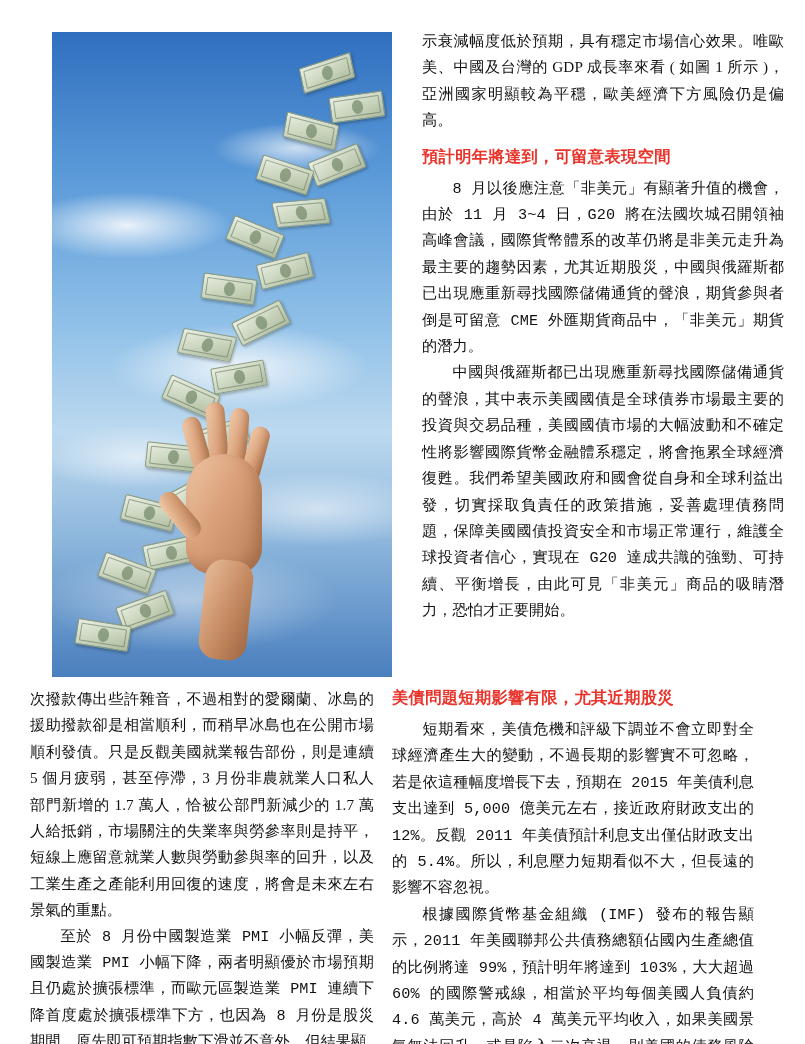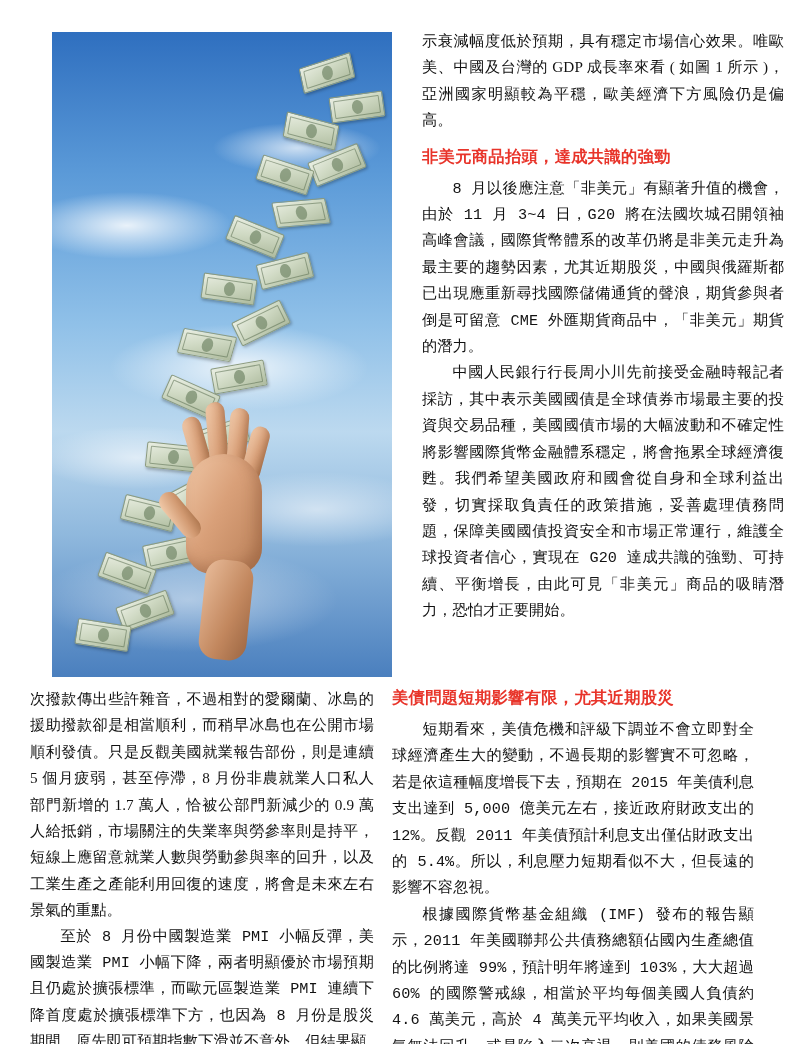--- a/index.html
+++ b/index.html
@@ -201,29 +201,29 @@
         <div class="finger f3"></div>
         <div class="finger f4"></div>
         <div class="palm"></div>
         <div class="thumb"></div>
         <div class="wrist"></div>
       </div>
     </div>
 
     <div class="col-right">
       <p class="body">示衰減幅度低於預期，具有穩定市場信心效果。唯歐美、中國及台灣的 GDP 成長率來看 ( 如圖 1 所示 )，亞洲國家明顯較為平穩，歐美經濟下方風險仍是偏高。</p>
-      <h2 class="subhead">非美元商品抬頭，達成共識的強勁</h2>
+      <h2 class="subhead">預計明年將達到，可留意表現空間</h2>
       <p class="body indent">8 月以後應注意「非美元」有顯著升值的機會，由於 11 月 3~4 日，G20 將在法國坎城召開領袖高峰會議，國際貨幣體系的改革仍將是非美元走升為最主要的趨勢因素，尤其近期股災，中國與俄羅斯都已出現應重新尋找國際儲備通貨的聲浪，期貨參與者倒是可留意 CME 外匯期貨商品中，「非美元」期貨的潛力。</p>
-      <p class="body indent">中國人民銀行行長周小川先前接受金融時報記者採訪，其中表示美國國債是全球債券市場最主要的投資與交易品種，美國國債市場的大幅波動和不確定性將影響國際貨幣金融體系穩定，將會拖累全球經濟復甦。我們希望美國政府和國會從自身和全球利益出發，切實採取負責任的政策措施，妥善處理債務問題，保障美國國債投資安全和市場正常運行，維護全球投資者信心，實現在 G20 達成共識的強勁、可持續、平衡增長，由此可見「非美元」商品的吸睛潛力，恐怕才正要開始。</p>
+      <p class="body indent">中國與俄羅斯都已出現應重新尋找國際儲備通貨的聲浪，其中表示美國國債是全球債券市場最主要的投資與交易品種，美國國債市場的大幅波動和不確定性將影響國際貨幣金融體系穩定，將會拖累全球經濟復甦。我們希望美國政府和國會從自身和全球利益出發，切實採取負責任的政策措施，妥善處理債務問題，保障美國國債投資安全和市場正常運行，維護全球投資者信心，實現在 G20 達成共識的強勁、可持續、平衡增長，由此可見「非美元」商品的吸睛潛力，恐怕才正要開始。</p>
     </div>
 
   </div>
 
   <div class="col-left-bottom">
-    <p class="body">次撥款傳出些許雜音，不過相對的愛爾蘭、冰島的援助撥款卻是相當順利，而稍早冰島也在公開市場順利發債。只是反觀美國就業報告部份，則是連續 5 個月疲弱，甚至停滯，8 月份非農就業人口私人部門新增的 1.7 萬人，恰被公部門新減少的 0.9 萬人給抵銷，市場關注的失業率與勞參率則是持平，短線上應留意就業人數與勞動參與率的回升，以及工業生產之產能利用回復的速度，將會是未來左右景氣的重點。</p>
+    <p class="body">次撥款傳出些許雜音，不過相對的愛爾蘭、冰島的援助撥款卻是相當順利，而稍早冰島也在公開市場順利發債。只是反觀美國就業報告部份，則是連續 5 個月疲弱，甚至停滯，3 月份非農就業人口私人部門新增的 1.7 萬人，恰被公部門新減少的 1.7 萬人給抵銷，市場關注的失業率與勞參率則是持平，短線上應留意就業人數與勞動參與率的回升，以及工業生產之產能利用回復的速度，將會是未來左右景氣的重點。</p>
     <p class="body indent">至於 8 月份中國製造業 PMI 小幅反彈，美國製造業 PMI 小幅下降，兩者明顯優於市場預期且仍處於擴張標準，而歐元區製造業 PMI 連續下降首度處於擴張標準下方，也因為 8 月份是股災期間，原先即可預期指數下滑並不意外，但結果顯</p>
   </div>
 
   <div class="col-right-bottom">
     <h2 class="subhead" style="margin-top:0;">美債問題短期影響有限，尤其近期股災</h2>
     <p class="body indent">短期看來，美債危機和評級下調並不會立即對全球經濟產生大的變動，不過長期的影響實不可忽略，若是依這種幅度增長下去，預期在 2015 年美債利息支出達到 5,000 億美元左右，接近政府財政支出的 12%。反觀 2011 年美債預計利息支出僅佔財政支出的 5.4%。所以，利息壓力短期看似不大，但長遠的影響不容忽視。</p>
     <p class="body indent">根據國際貨幣基金組織 (IMF) 發布的報告顯示，2011 年美國聯邦公共債務總額佔國內生產總值的比例將達 99%，預計明年將達到 103%，大大超過 60% 的國際警戒線，相當於平均每個美國人負債約 4.6 萬美元，高於 4 萬美元平均收入，如果美國景氣無法回升，或是陷入二次衰退，則美國的債務風險將與日俱增！</p>
   </div>
 
 </div>

